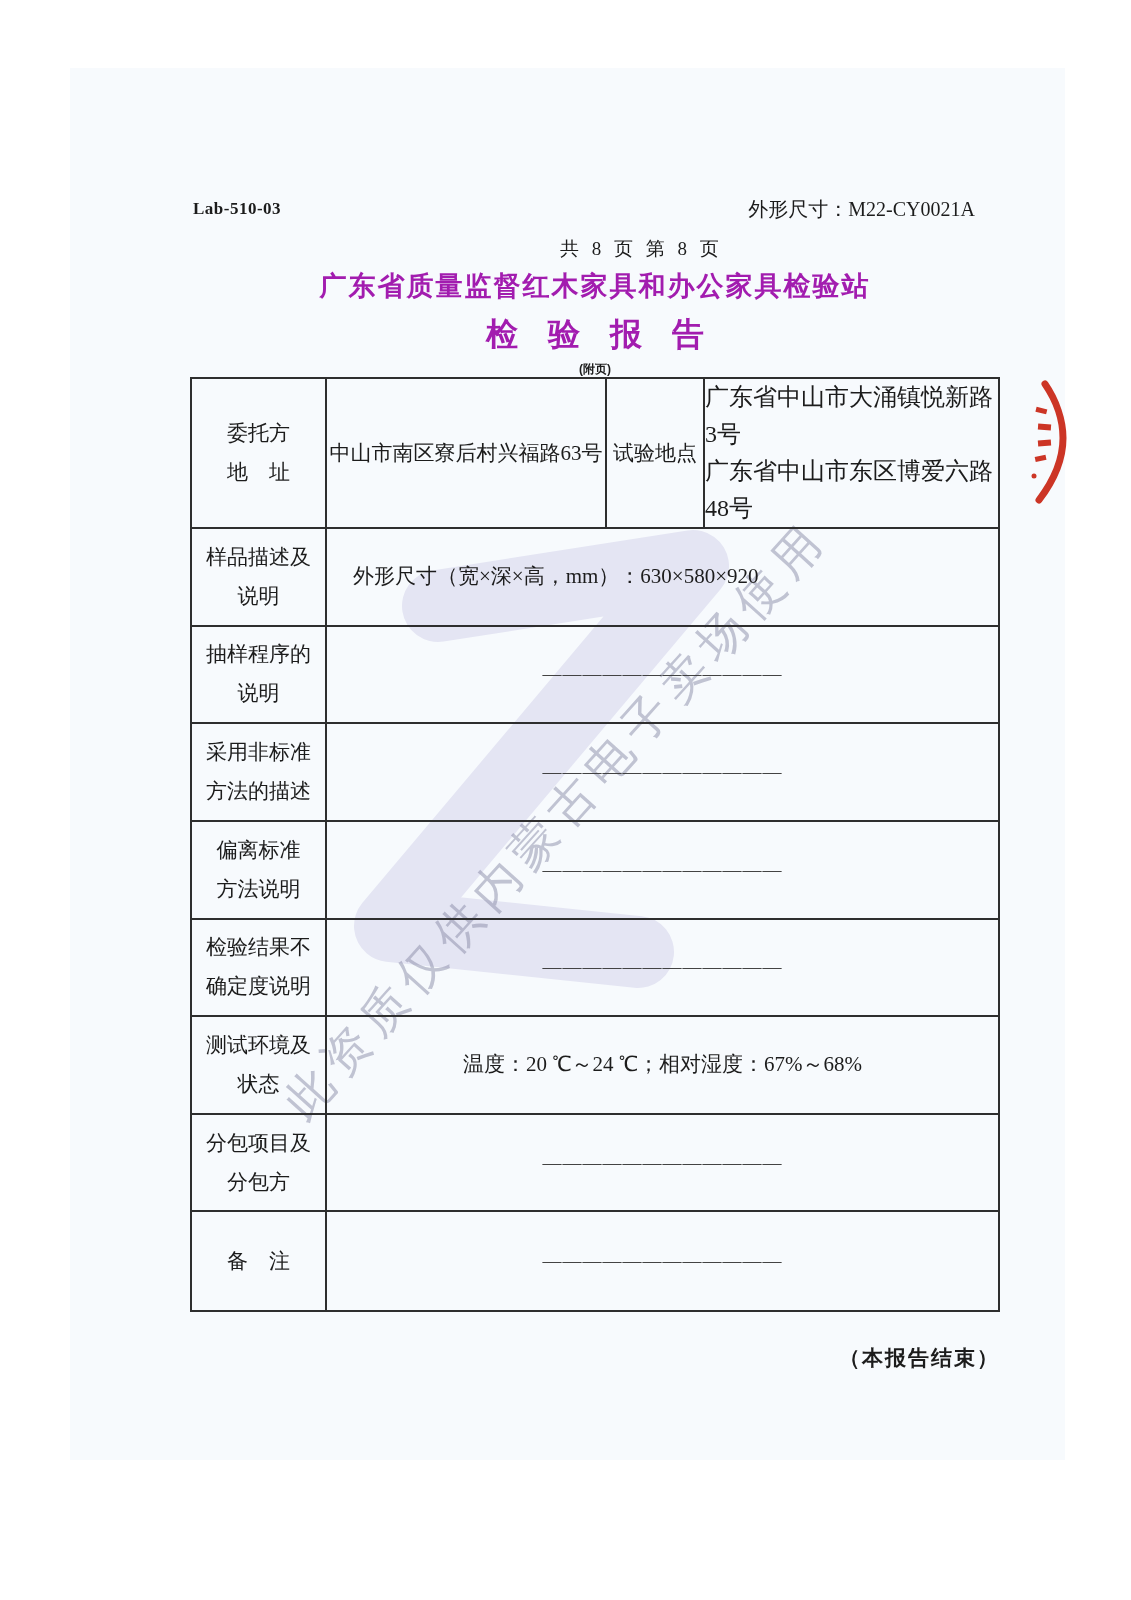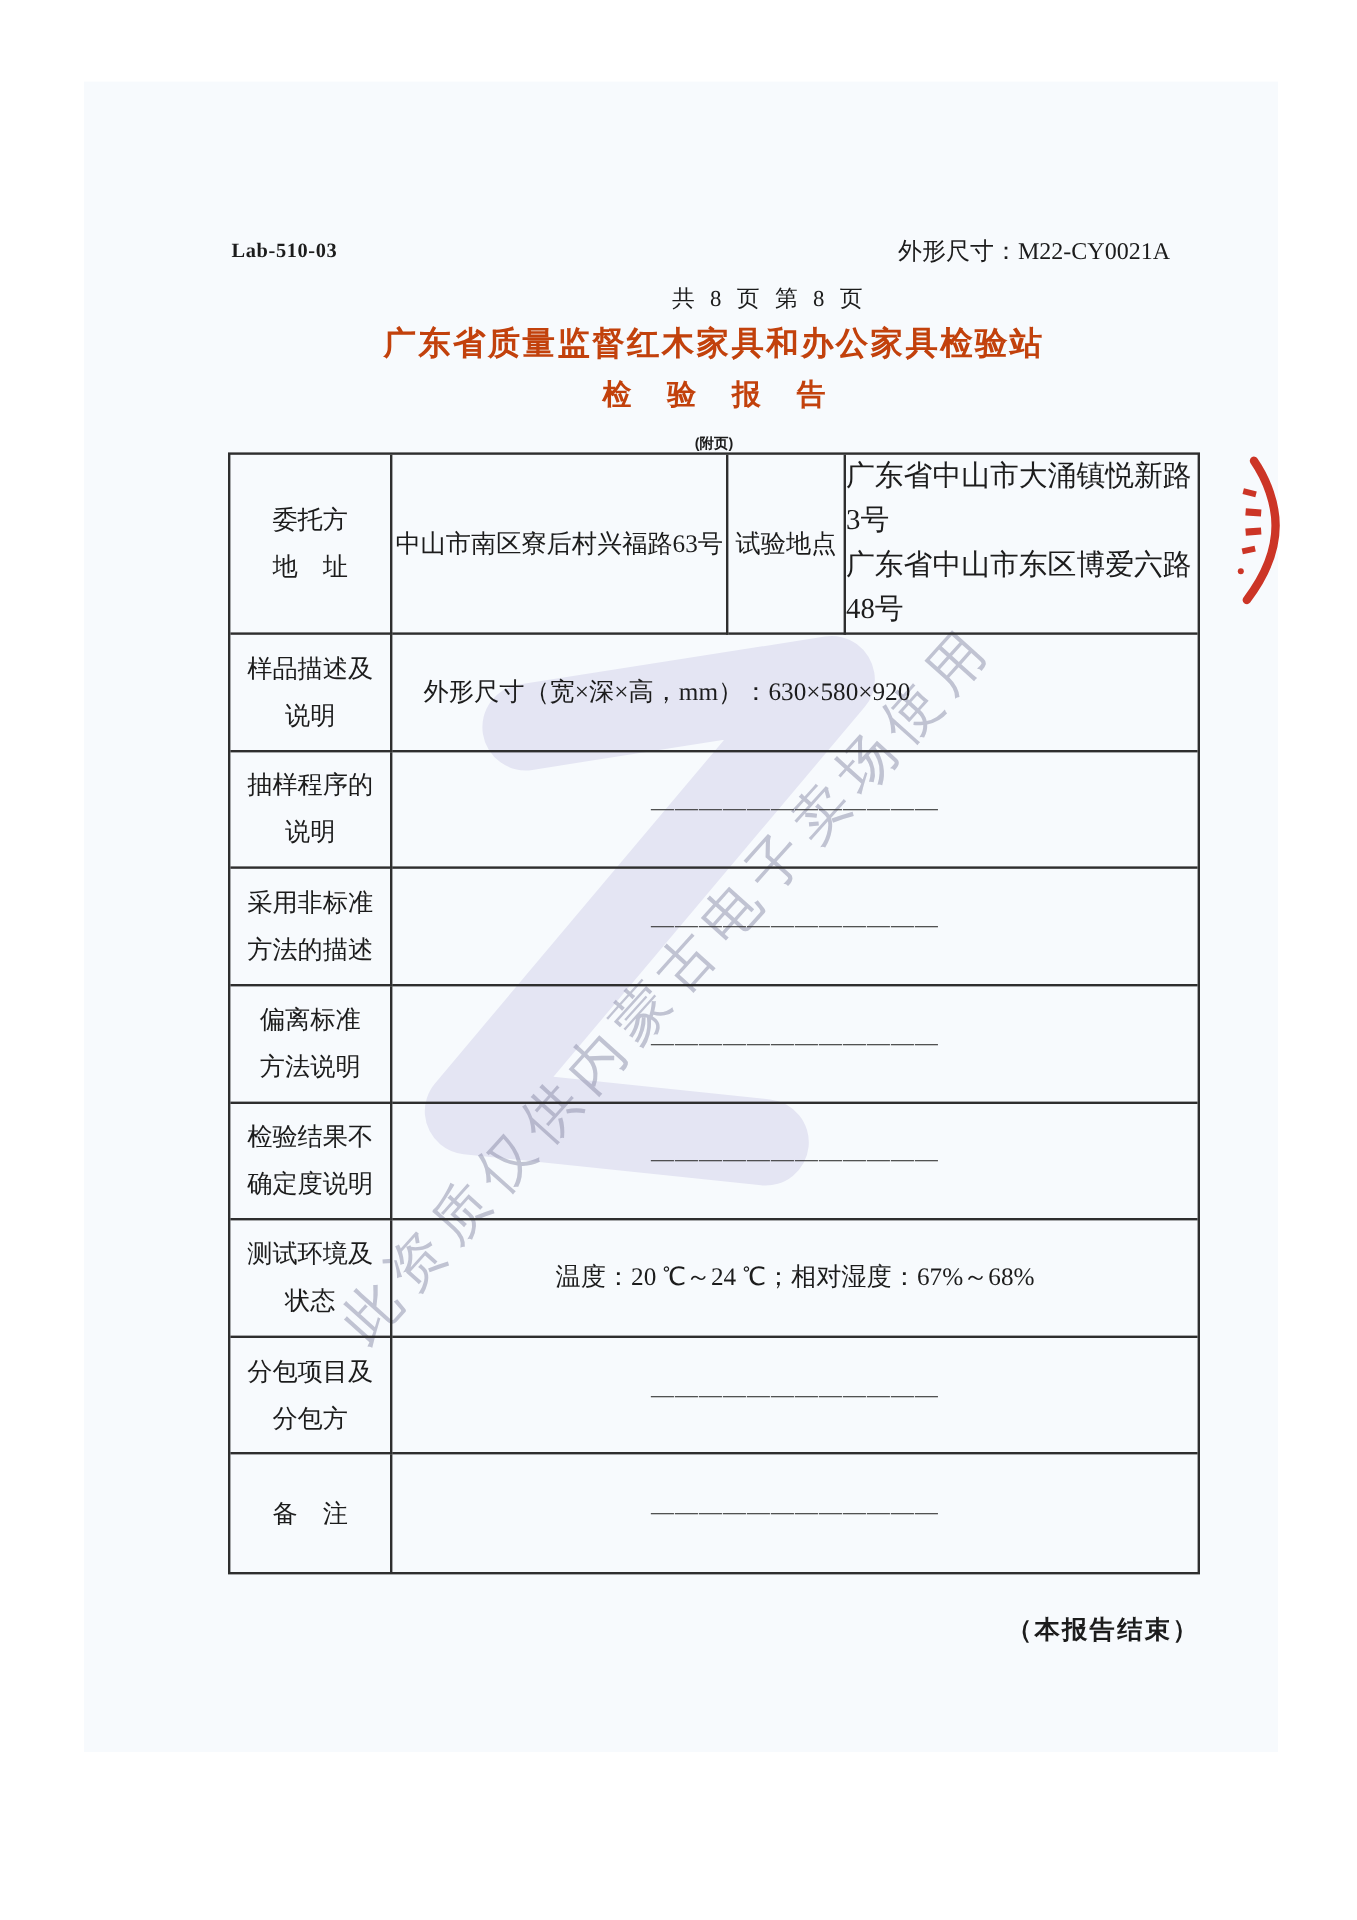--- a/index.html
+++ b/index.html
@@ -20,26 +20,26 @@
     position:absolute;left:560px;top:196px;width:415px;text-align:right;
     font-size:20px;
   }
   .page-info{
     position:absolute;left:560px;top:236px;width:415px;
     font-size:19px;letter-spacing:4px;
   }
   .org-title{
     position:absolute;left:190px;top:268px;width:810px;text-align:center;
     font-family:"Liberation Sans", sans-serif;font-weight:bold;font-size:27px;
-    letter-spacing:2px;color:#c2410c;
+    letter-spacing:2px;color:#a21caf;
   }
   .doc-title{
     position:absolute;left:190px;top:313px;width:810px;text-align:center;
-    font-family:"Liberation Sans", sans-serif;font-weight:bold;font-size:24px;
-    letter-spacing:30px;text-indent:30px;color:#c2410c;
+    font-family:"Liberation Sans", sans-serif;font-weight:bold;font-size:32px;
+    letter-spacing:30px;text-indent:30px;color:#a21caf;
   }
   .doc-subtitle{
     position:absolute;left:190px;top:361px;width:810px;text-align:center;
     font-family:"Liberation Sans", sans-serif;font-weight:bold;font-size:12px;
   }
   
   .wm-logo{position:absolute;left:330px;top:520px;z-index:1;pointer-events:none;}
   .wm-text{
     position:absolute;left:159px;top:777px;width:815px;z-index:1;
     transform:rotate(-48deg);transform-origin:center center;

